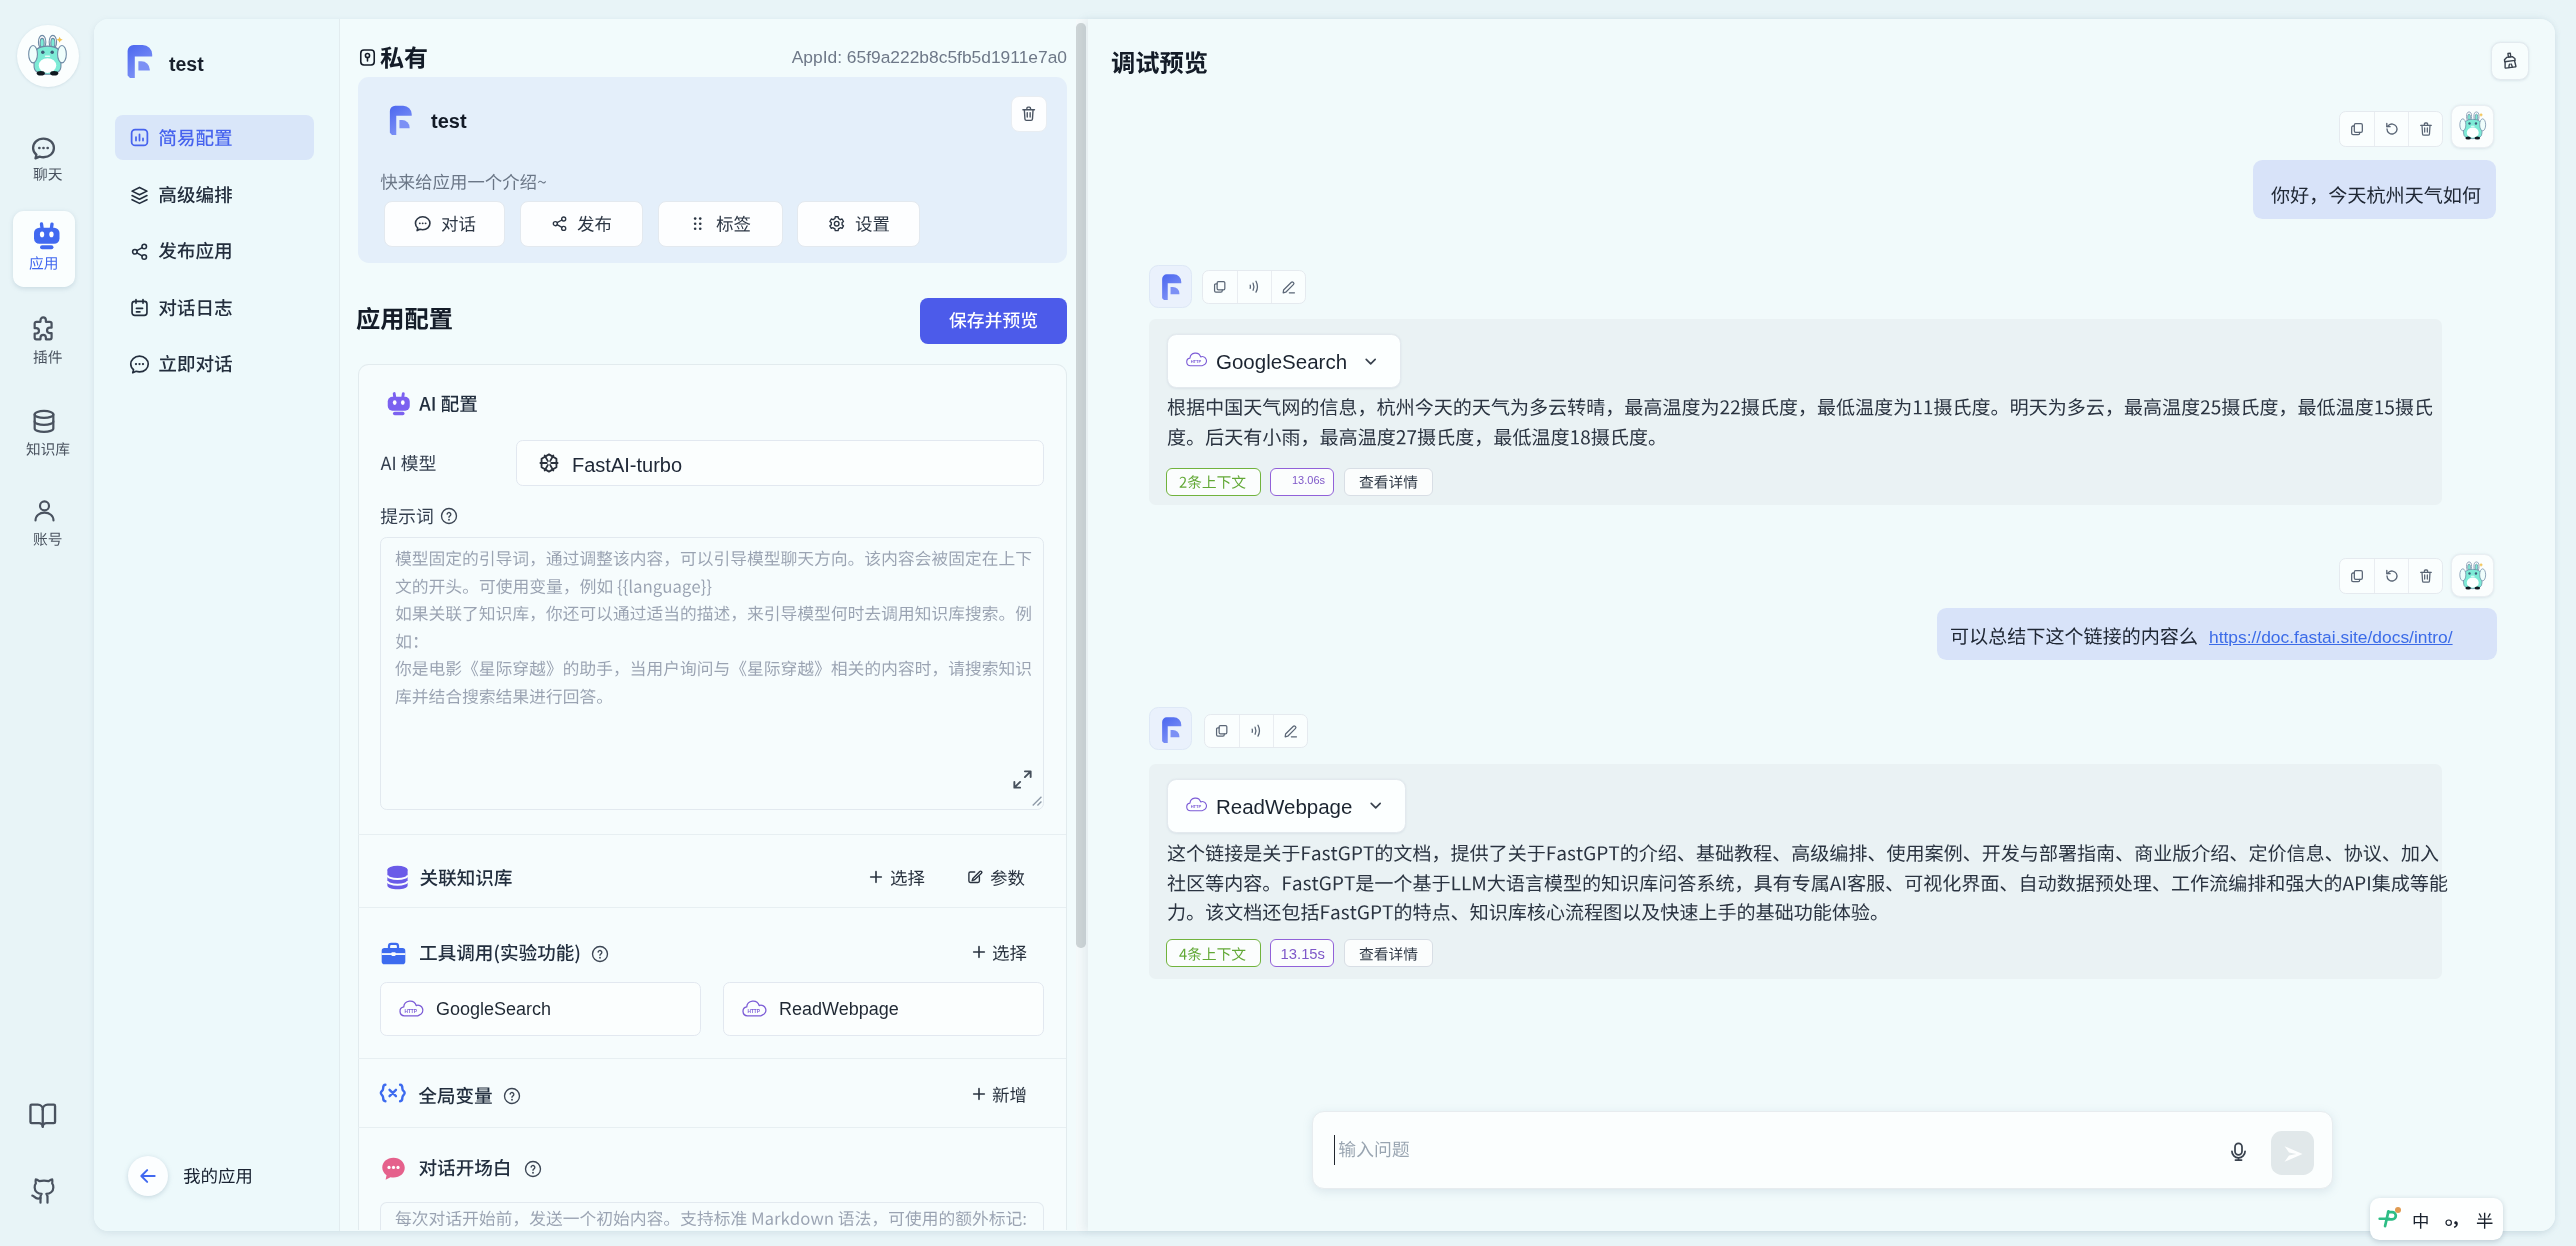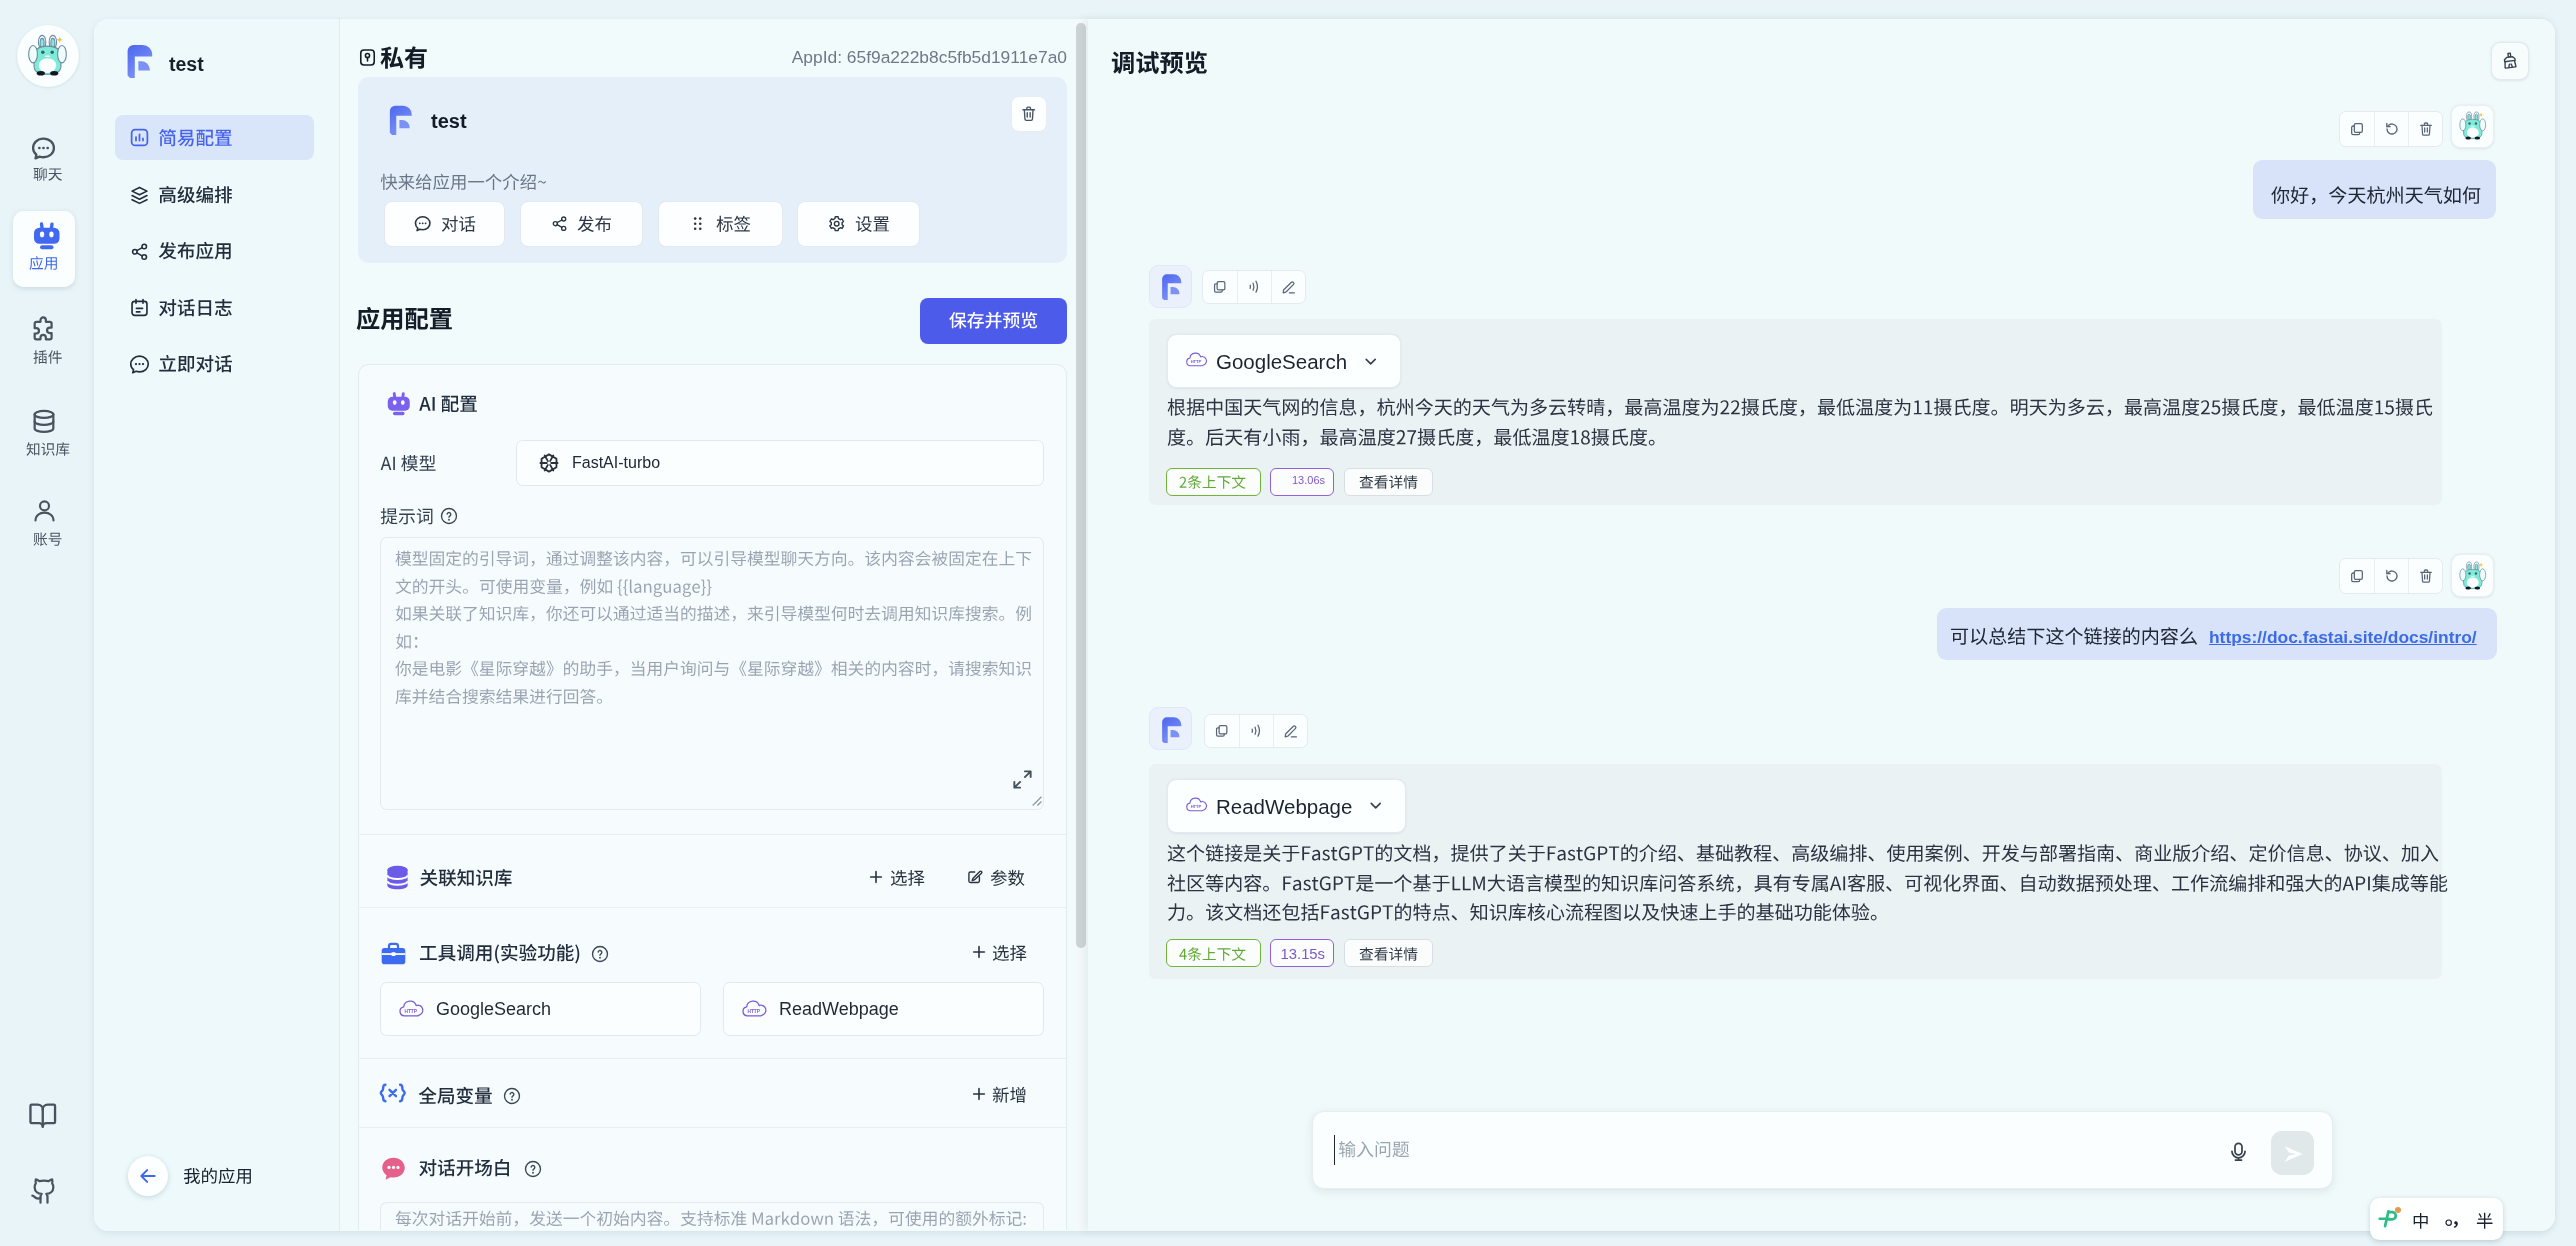--- a/index.html
+++ b/index.html
@@ -395,21 +395,21 @@
       <use href="#r578b" x="212.5"></use>
     </g>
   </svg>
 <div class="selbox"></div>
 <svg class="abs" style="left:537px;top:451px;" width="24" height="24" viewBox="0 0 24 24" fill="none">
     <g stroke="#2A313C" stroke-width="1.8" stroke-linecap="round" stroke-linejoin="round">
       <path d="M12.00 3.40 L19.45 7.70 L19.45 16.30 L12.00 20.60 L4.55 16.30 L4.55 7.70 Z"></path>
       <path d="M13.10 10.09 L16.30 4.55 M14.20 12.00 L20.60 12.00 M13.10 13.91 L16.30 19.45 M10.90 13.91 L7.70 19.45 M9.80 12.00 L3.40 12.00 M10.90 10.09 L7.70 4.55"></path>
     </g>
   </svg>
-<div class="lat" style="left:572px;top:455px;font-size:16px;color:#202938;font-weight:400;">FastAI-turbo</div>
+<div class="lat" style="left:572px;top:455px;font-size:20px;color:#202938;font-weight:400;">FastAI-turbo</div>
 <svg class="abs" style="left:380px;top:504px;overflow:visible" width="54" height="25" viewBox="0 0 81 37.7969">
     <g fill="#333E4E" transform="translate(0,28.6) scale(0.2700)">
       <use href="#r63d0" x="0.0"></use>
       <use href="#r793a" x="100.0"></use>
       <use href="#r8bcd" x="200.0"></use>
     </g>
   </svg>
 <svg class="abs" style="left:440px;top:507px" width="18" height="18" viewBox="0 0 24 24" fill="none">
     <circle cx="12" cy="12" r="10" stroke="#3B4553" stroke-width="1.8"></circle>
     <path d="M9.5 9.3 a2.5 2.5 0 1 1 3.4 2.9 c-.7.3-.9.8-.9 1.6" stroke="#3B4553" stroke-width="1.8" stroke-linecap="round" fill="none"></path>
@@ -1112,21 +1112,21 @@
       <use href="#r8fd9" x="500.0"></use>
       <use href="#r4e2a" x="600.0"></use>
       <use href="#r94fe" x="700.0"></use>
       <use href="#r63a5" x="800.0"></use>
       <use href="#r7684" x="900.0"></use>
       <use href="#r5185" x="1000.0"></use>
       <use href="#r5bb9" x="1100.0"></use>
       <use href="#r4e48" x="1200.0"></use>
     </g>
   </svg>
-<div class="lat" style="left:2209px;top:629px;font-size:17.4px;color:#3B6BE8;font-weight:700;text-decoration:underline">https://doc.fastai.site/docs/intro/</div>
+<div class="lat" style="left:2209px;top:629px;font-size:17.4px;color:#3B6BE8;font-weight:400;text-decoration:underline">https://doc.fastai.site/docs/intro/</div>
 <div class="aiavbox" style="left:1149px;top:707px"></div>
 <svg class="abs" style="left:1157px;top:715px;" width="28" height="28" viewBox="0 0 60 60" fill="none">
     <defs>
       <linearGradient id="g1724_1065" x1="0" y1="0" x2="0.55" y2="1">
         <stop offset="0" stop-color="#4A66EF"></stop>
         <stop offset="1" stop-color="#8195F6"></stop>
       </linearGradient>
     </defs>
     <path fill="url(#g1724_1065)" d="M21 5 L36 5 A16 16 0 0 1 52 21 L52 24 L23 24 L23 60 L15 60 L11 56 L11 15 A10 10 0 0 1 21 5 Z"></path>
     <path fill="#7C90F5" d="M29 32 L34 32 A14 14 0 0 1 48 46 L48 47.5 L29 47.5 Z"></path>

